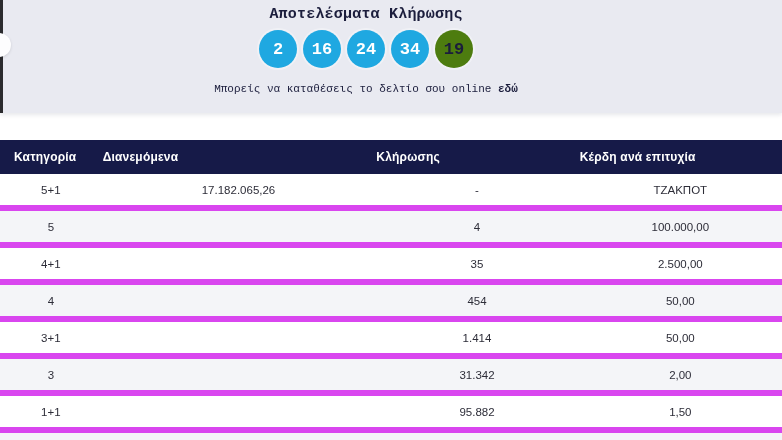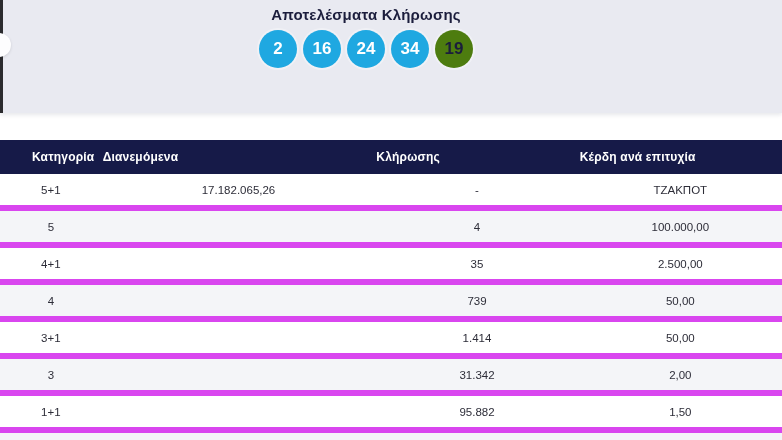--- a/index.html
+++ b/index.html
@@ -10,20 +10,21 @@
     overflow: hidden;
     background: #ffffff;
     font-family: "Liberation Sans", sans-serif;
   }
   .top-band {
     position: relative;
     width: 782px;
     height: 113px;
     background: #e9eaf1;
     box-shadow: 0 2px 4px rgba(20,25,60,0.10);
+    font-family: Liberation Mono, monospace;
   }
   .left-edge {
     position: absolute;
     left: 0; top: 0;
     width: 3px; height: 113px;
     background: #2b2b2e;
   }
   .carousel-stub {
     position: absolute;
     left: -13px; top: 33px;
@@ -90,21 +91,21 @@
     background: #161a48;
     color: #ffffff;
     height: 32px;
     font-size: 12px;
     font-weight: bold;
     text-align: left;
     letter-spacing: 0.2px;
   }
   thead th:first-child {
     text-align: left;
-    padding-left: 32px;
+    padding-left: 14px;
     margin-top: 10px;
   }
   tbody td {
     height: 29px;
     text-align: center;
     font-size: 11.5px;
     color: #2d2d38;
     border-bottom: 6px solid #d946ef;
   }
   tbody tr:nth-child(even) td {
@@ -119,20 +120,24 @@
   <div class="carousel-stub"></div>
   <div class="top-inner">
     <div class="draw-title">Αποτελέσματα Κλήρωσης</div>
     <div class="numbers-row">
         <div class="ball">2</div>
         <div class="ball">16</div>
         <div class="ball">24</div>
         <div class="ball">34</div>
         <div class="ball joker">19</div>
       </div>
+    <div class="deposit-line">
+      <span>Μπορείς να καταθέσεις το δελτίο σου online</span>
+      <span class="deposit-link">εδώ</span>
+    </div>
   </div>
 </div>
 
 <div class="table-wrap">
   <table>
     <colgroup>
         <col class="c1">
         <col class="c2">
         <col class="c3">
         <col class="c4">
@@ -160,21 +165,21 @@
         </tr>
         <tr>
           <td>4+1</td>
           <td></td>
           <td>35</td>
           <td>2.500,00</td>
         </tr>
         <tr>
           <td>4</td>
           <td></td>
-          <td>739</td>
+          <td>454</td>
           <td>50,00</td>
         </tr>
         <tr>
           <td>3+1</td>
           <td></td>
           <td>1.414</td>
           <td>50,00</td>
         </tr>
         <tr>
           <td>3</td>

